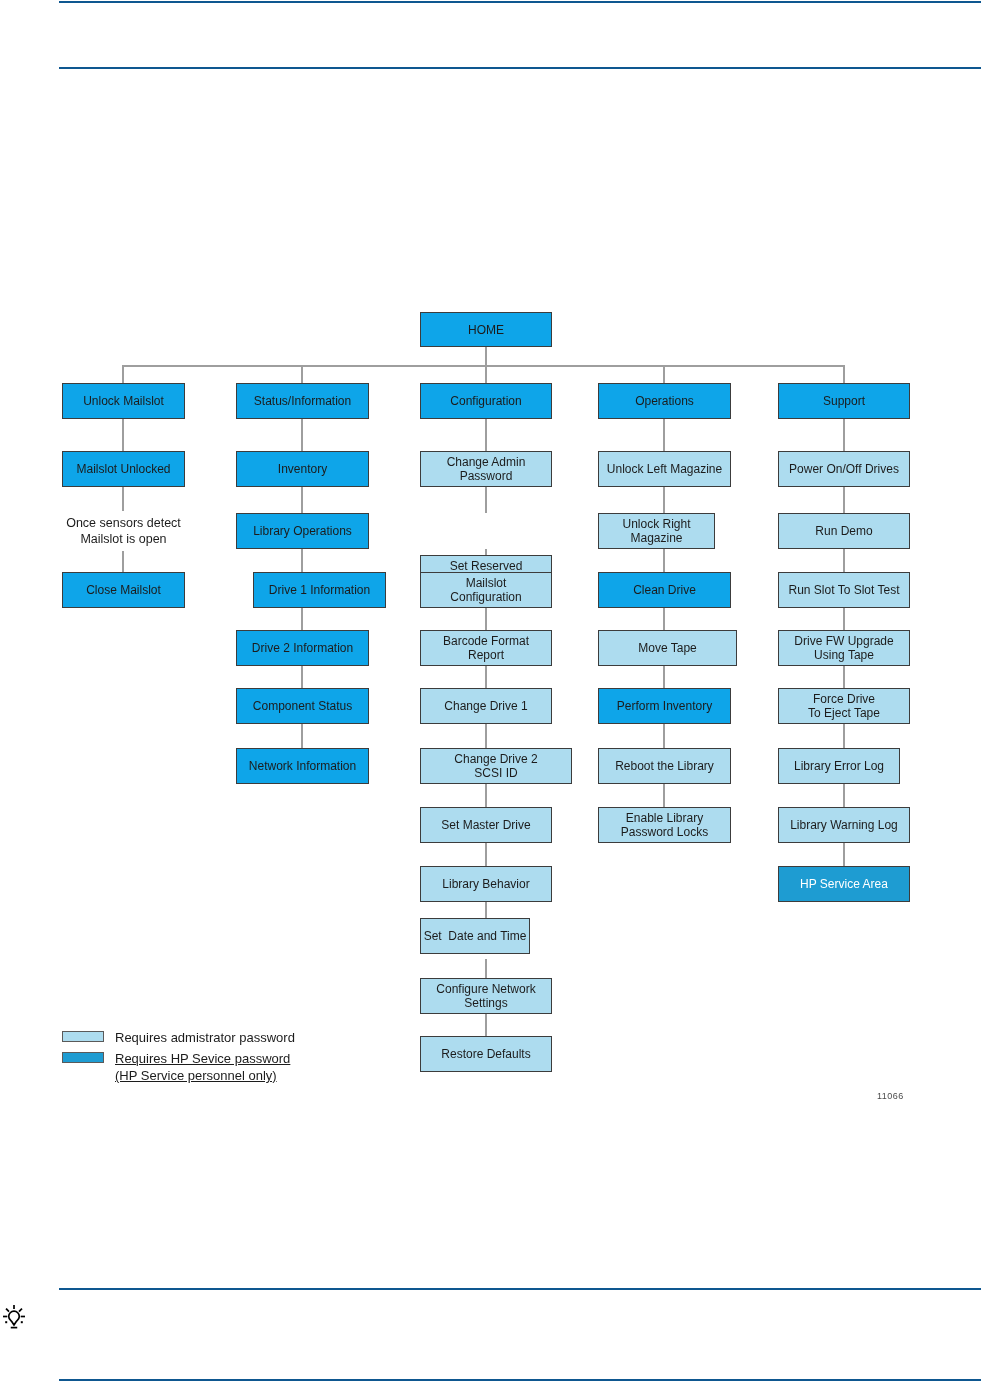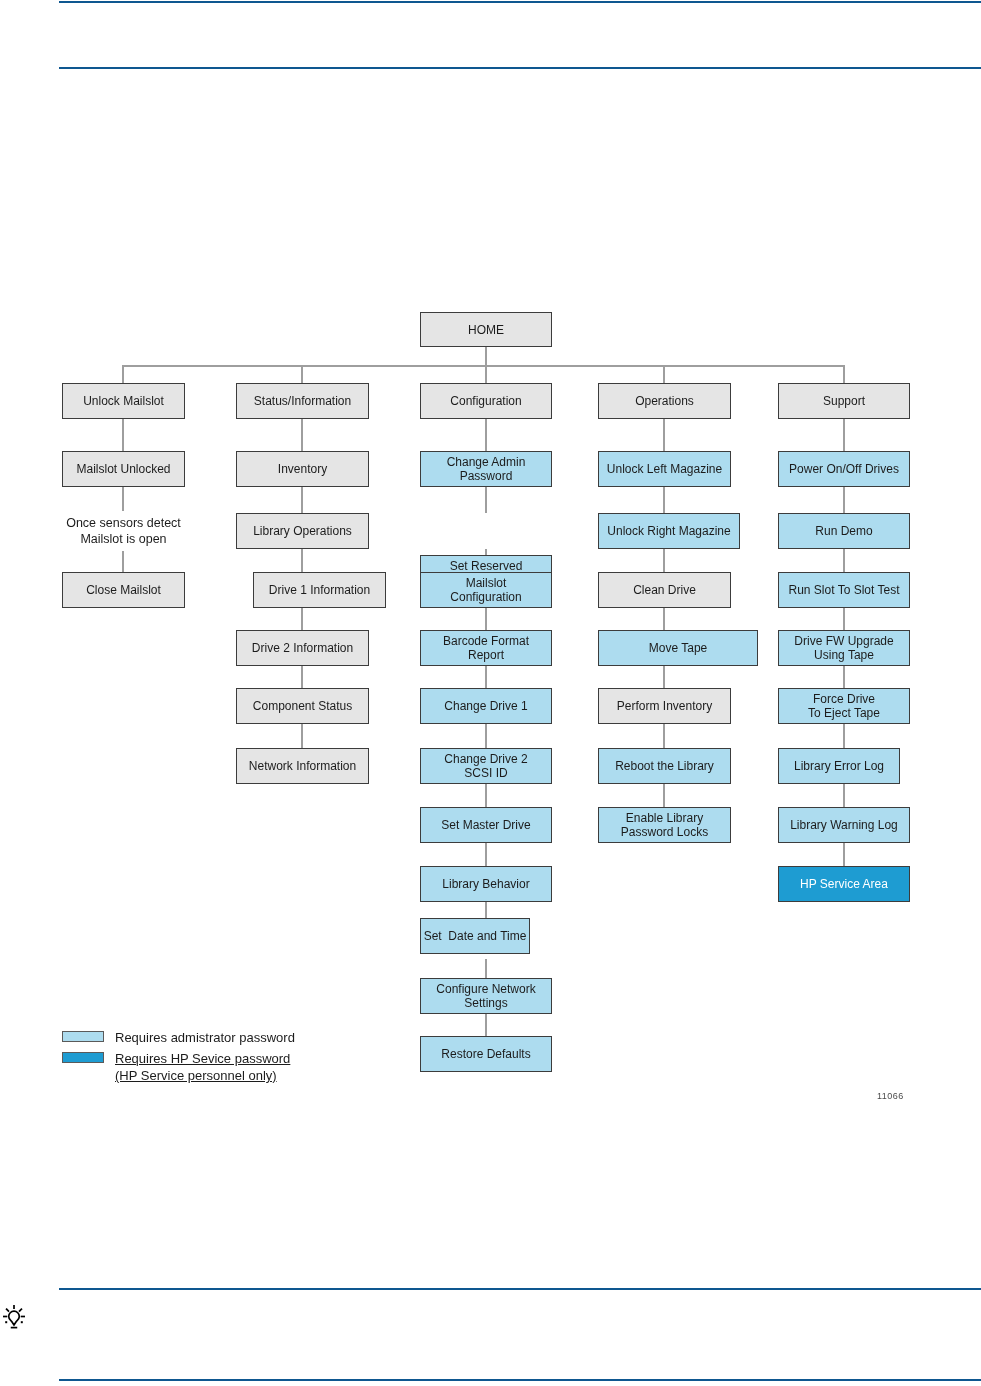--- a/index.html
+++ b/index.html
@@ -4,21 +4,21 @@
 <style>
   html,body{margin:0;padding:0;background:#fff;}
   .page{
     position:relative;width:981px;height:1386px;background:#ffffff;overflow:hidden;
     font-family:"Liberation Sans","DejaVu Sans",sans-serif;color:#1c1c1c;
   }
   .rule{position:absolute;height:2px;background:var(--rule-blue,#0e5790);}
   .conn{position:absolute;background:var(--connector-gray,#9e9e9e);}
   .box{
     position:absolute;height:36px;box-sizing:border-box;border:1px solid #3c3c3c;
-    background:#e5e5e5;display:flex;align-items:center;justify-content:center;
+    background:#0ea5e9;display:flex;align-items:center;justify-content:center;
     text-align:center;font-size:12px;line-height:14px;white-space:pre-wrap;
   }
   .box.admin{background:var(--admin-fill,#addcef);}
   .box.service{background:var(--service-fill,#1e9cd2);color:#ffffff;}
   .note{
     position:absolute;display:flex;align-items:center;justify-content:center;
     text-align:center;font-size:12.5px;line-height:16px;white-space:pre-wrap;
   }
   .legend-swatch{position:absolute;width:42px;height:11px;box-sizing:border-box;border:1px solid #5a5a5a;}
   .legend-label{position:absolute;font-size:13px;line-height:17px;white-space:pre-wrap;}
@@ -104,34 +104,34 @@
     <div class="box" style="left:420px;top:383px;width:132px;">Configuration</div>
     <div class="box admin" style="left:420px;top:451px;width:132px;">Change Admin
 Password</div>
     <div class="box admin" style="left:420px;top:513px;width:132px;margin-top:42px;">Set Reserved
 Slot Count</div>
     <div class="box admin" style="left:420px;top:572px;width:132px;">Mailslot
 Configuration</div>
     <div class="box admin" style="left:420px;top:630px;width:132px;">Barcode Format
 Report</div>
     <div class="box admin" style="left:420px;top:688px;width:132px;">Change Drive 1</div>
-    <div class="box admin" style="left:420px;top:748px;width:132px;">Change Drive 2
+    <div class="box admin" style="left:420px;top:748px;width:152px;">Change Drive 2
 SCSI ID</div>
     <div class="box admin" style="left:420px;top:807px;width:132px;">Set Master Drive</div>
     <div class="box admin" style="left:420px;top:866px;width:132px;">Library Behavior</div>
     <div class="box admin" style="left:420px;top:918px;width:110px;">Set  Date and Time</div>
     <div class="box admin" style="left:420px;top:978px;width:132px;">Configure Network
 Settings</div>
     <div class="box admin" style="left:420px;top:1036px;width:132px;">Restore Defaults</div>
 
     <div class="box" style="left:598px;top:383px;width:133px;">Operations</div>
     <div class="box admin" style="left:598px;top:451px;width:133px;">Unlock Left Magazine</div>
-    <div class="box admin" style="left:598px;top:513px;width:142px;">Unlock Right Magazine</div>
+    <div class="box admin" style="left:598px;top:513px;width:117px;">Unlock Right Magazine</div>
     <div class="box" style="left:598px;top:572px;width:133px;">Clean Drive</div>
-    <div class="box admin" style="left:598px;top:630px;width:160px;">Move Tape</div>
+    <div class="box admin" style="left:598px;top:630px;width:139px;">Move Tape</div>
     <div class="box" style="left:598px;top:688px;width:133px;">Perform Inventory</div>
     <div class="box admin" style="left:598px;top:748px;width:133px;">Reboot the Library</div>
     <div class="box admin" style="left:598px;top:807px;width:133px;">Enable Library
 Password Locks</div>
 
     <div class="box" style="left:778px;top:383px;width:132px;">Support</div>
     <div class="box admin" style="left:778px;top:451px;width:132px;">Power On/Off Drives</div>
     <div class="box admin" style="left:778px;top:513px;width:132px;">Run Demo</div>
     <div class="box admin" style="left:778px;top:572px;width:132px;">Run Slot To Slot Test</div>
     <div class="box admin" style="left:778px;top:630px;width:132px;">Drive FW Upgrade

